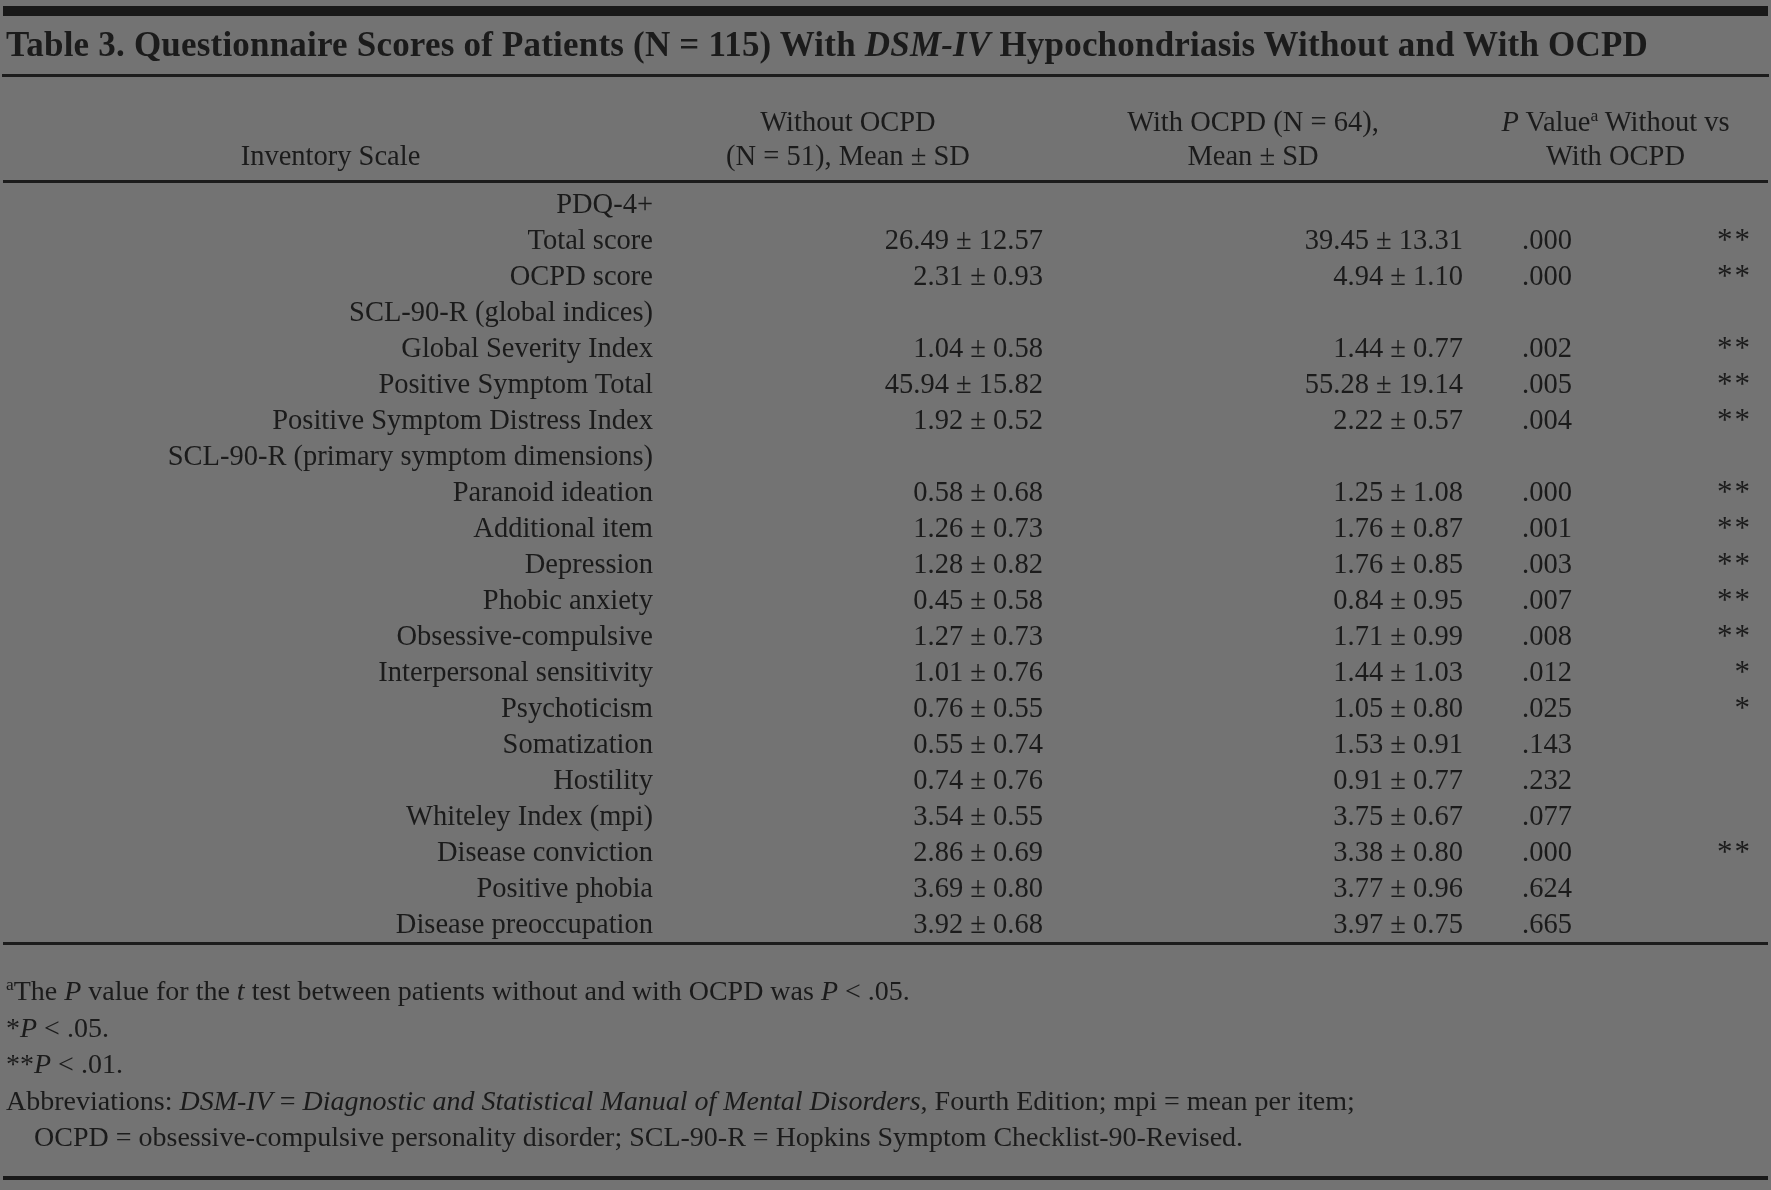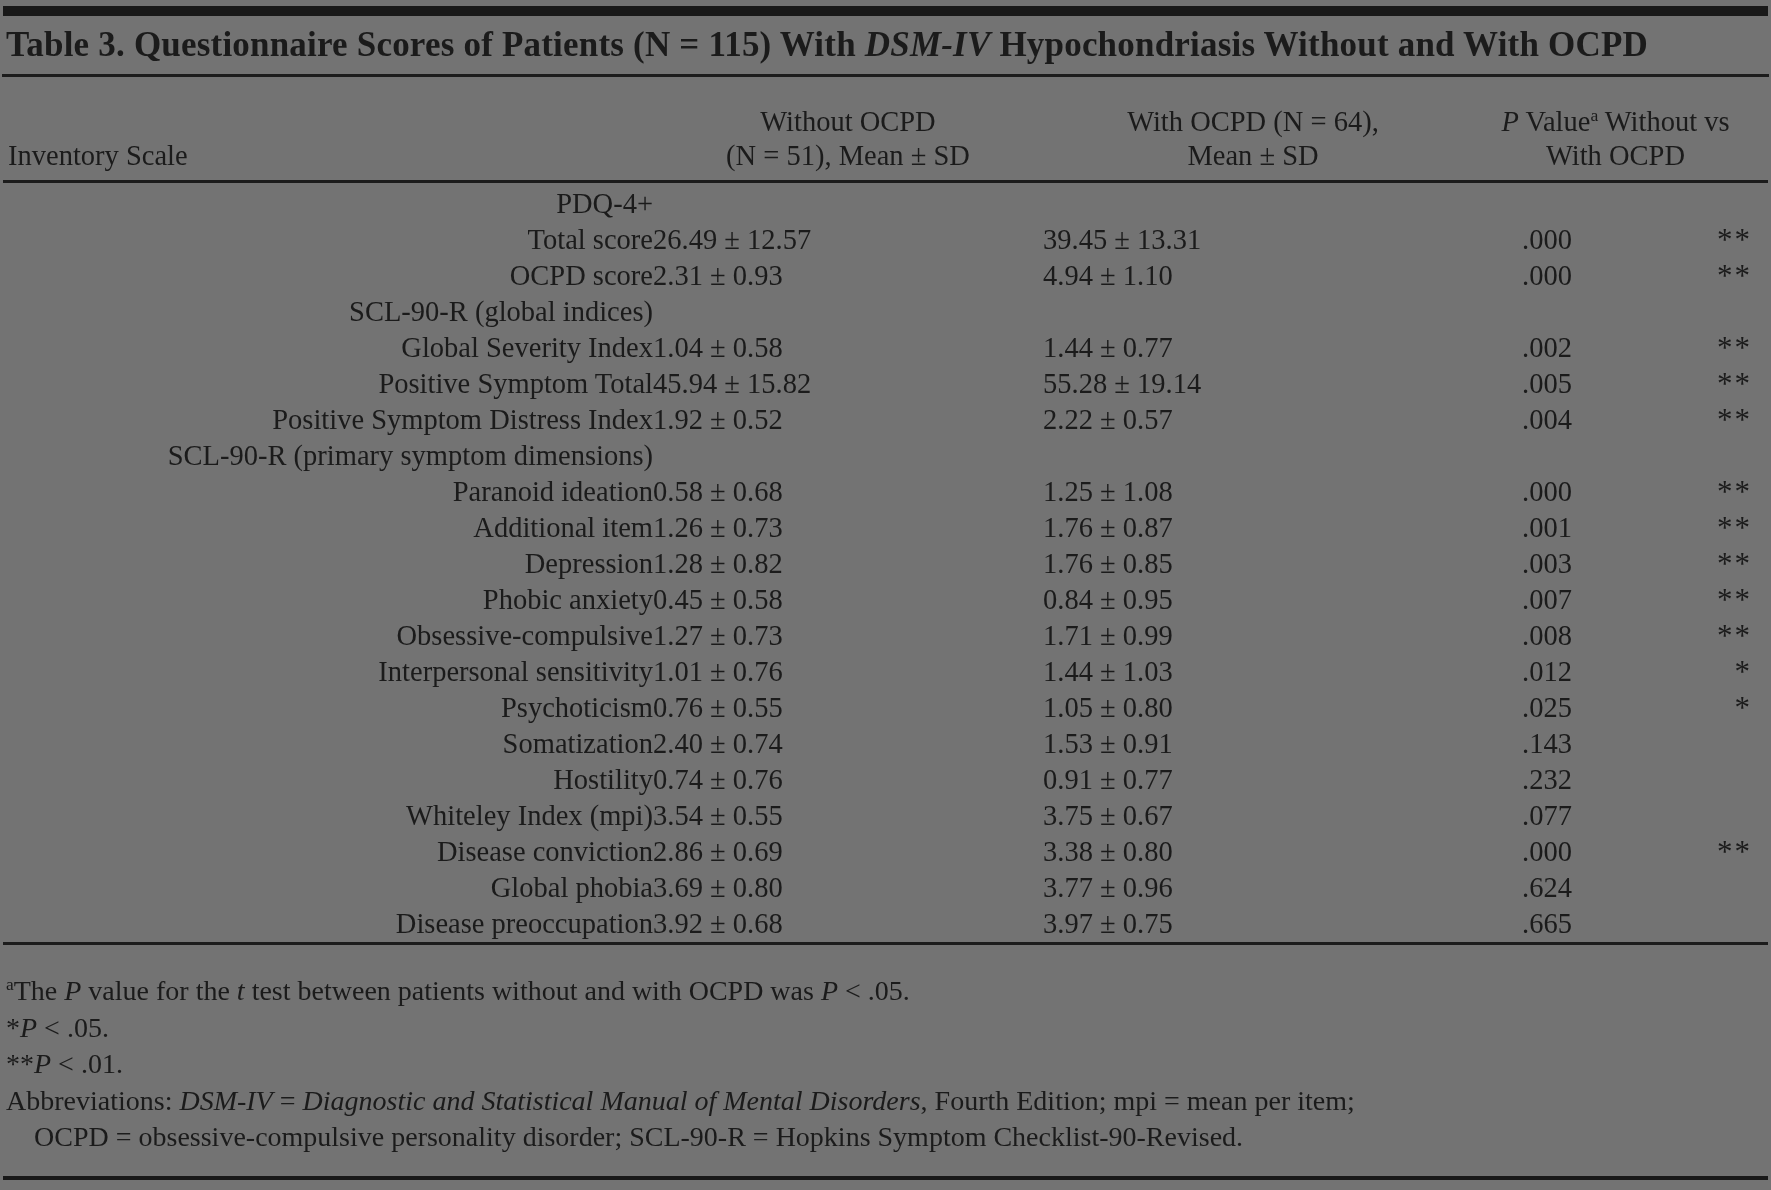--- a/index.html
+++ b/index.html
@@ -26,27 +26,27 @@
     border-collapse:collapse; table-layout:fixed;
     font-size:28.5px;
     border-bottom:3px solid #1c1c1c;
   }
   thead th {
     font-weight:normal; vertical-align:bottom;
     padding:28px 0 7px 0;
     border-bottom:3px solid #1c1c1c;
     line-height:34px;
   }
-  th.h-inv { text-align:left; padding-left:5px; white-space:nowrap; }
+  th.h-inv { text-align:center; padding-left:5px; white-space:nowrap; }
   th.h-c  { text-align:center; white-space:nowrap; }
   tbody td { height:36px; line-height:36px; white-space:nowrap; vertical-align:middle; }
   tbody tr:first-child td { padding-top:3px; }
   td.label { text-align:right; padding-left:5px; }
   td.label.indent { padding-left:40px; }
-  td.num  { text-align:left;font-family:Liberation Serif, serif; }
+  td.num  { text-align:right;font-family:Liberation Serif, serif; }
   td.pval { text-align:center; }
   td.sig  { text-align:right; padding-right:16px; font-size:31px; letter-spacing:2px; }
   .footnotes { font-size:28px; padding:12px 6px 6px 6px;margin-top:16px; }
   .fn { line-height:36.5px; white-space:nowrap; }
   .fn-indent { padding-left:28px; }
   sup { font-size:0.62em; vertical-align:super; line-height:0; }
   .seg-i { font-style:italic; }
   .bottom-rule { border-top:4px solid #191919; margin:14px 3px 0 3px; }
 </style>
 </head>
@@ -188,21 +188,21 @@
         </tr>
         <tr>
           <td class="label indent">Psychoticism</td>
           <td class="num">0.76 ± 0.55</td>
           <td class="num">1.05 ± 0.80</td>
           <td class="pval">.025</td>
           <td class="sig">*</td>
         </tr>
         <tr>
           <td class="label indent">Somatization</td>
-          <td class="num">2.40 ± 0.74</td>
+          <td class="num">0.55 ± 0.74</td>
           <td class="num">1.53 ± 0.91</td>
           <td class="pval">.143</td>
           <td class="sig"></td>
         </tr>
         <tr>
           <td class="label indent">Hostility</td>
           <td class="num">0.74 ± 0.76</td>
           <td class="num">0.91 ± 0.77</td>
           <td class="pval">.232</td>
           <td class="sig"></td>
@@ -215,21 +215,21 @@
           <td class="sig"></td>
         </tr>
         <tr>
           <td class="label indent">Disease conviction</td>
           <td class="num">2.86 ± 0.69</td>
           <td class="num">3.38 ± 0.80</td>
           <td class="pval">.000</td>
           <td class="sig">**</td>
         </tr>
         <tr>
-          <td class="label indent">Global phobia</td>
+          <td class="label indent">Positive phobia</td>
           <td class="num">3.69 ± 0.80</td>
           <td class="num">3.77 ± 0.96</td>
           <td class="pval">.624</td>
           <td class="sig"></td>
         </tr>
         <tr>
           <td class="label indent">Disease preoccupation</td>
           <td class="num">3.92 ± 0.68</td>
           <td class="num">3.97 ± 0.75</td>
           <td class="pval">.665</td>

